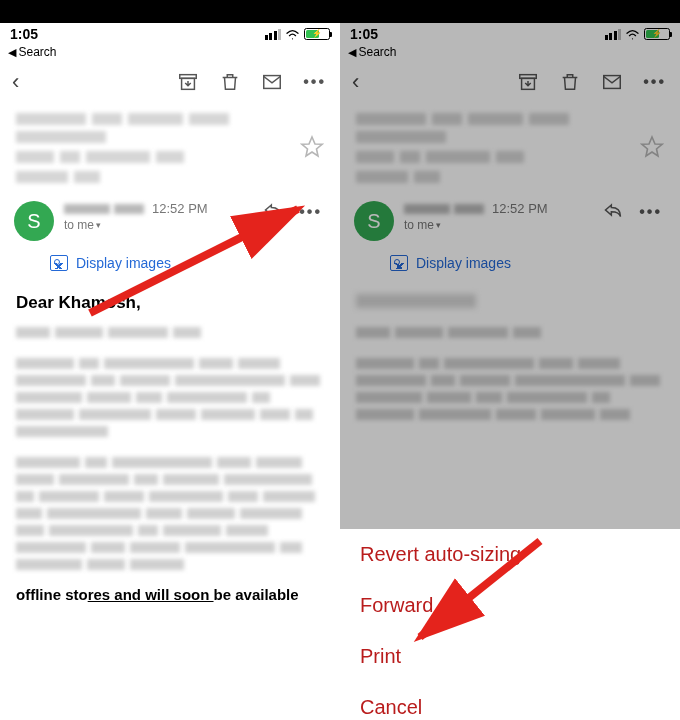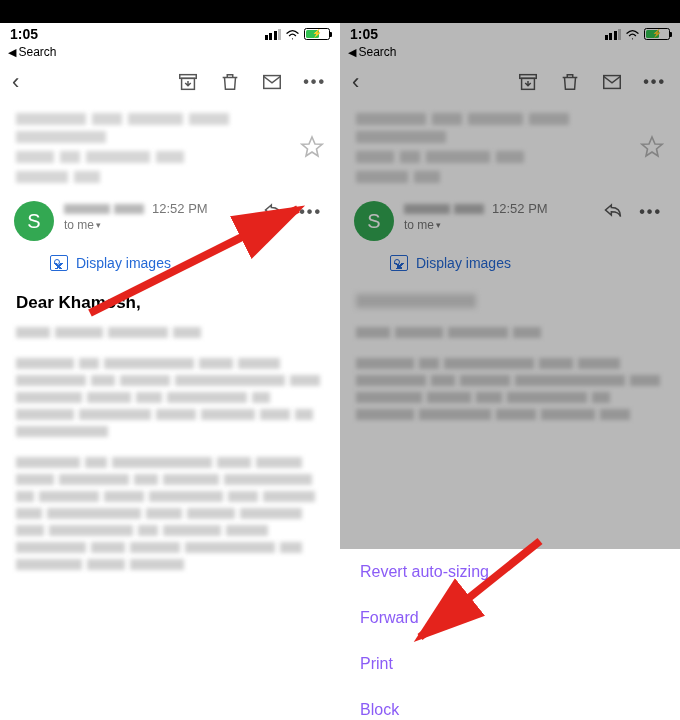--- a/index.html
+++ b/index.html
@@ -104,21 +104,21 @@
   
   .arrow{
     position:absolute; pointer-events:none; z-index:20;
   }
   
   .sheet{
     position:absolute; left:0; right:0; bottom:0; background:#fff; z-index:30;
     padding-bottom:10px;
   }
   .sheet-item{
-    padding:14px 20px; font-size:16px; color:#8b5cf6; display:flex; align-items:center; gap:8px;
+    padding:14px 20px; font-size:20px; color:#b91c1c; display:flex; align-items:center; gap:8px;
   }
   .block-blur{ display:flex; gap:4px;}
   .block-blur span{height:10px;background:#cfcfcf;filter:blur(2.4px);}
   .home-ind{
     position:absolute; left:50%; bottom:4px; transform:translateX(-50%);
     width:120px;height:5px;background:#000;border-radius:3px;z-index:40;
   }
   .pane2 .greeting{ filter:blur(2px); color:#8a8a8a;}
 </style>
 </head>
@@ -293,20 +293,23 @@
       <span style="width:70px"></span>
       <span style="width:34px"></span>
     <span style="width:50px"></span>
       <span style="width:90px"></span>
       <span style="width:22px"></span>
       <span style="width:66px"></span>
     <span style="width:38px"></span>
       <span style="width:54px"></span>
   </div>
 
+  <div class="footer-text">
+    offline sto<span class="ul">res and will soon </span>be available
+  </div>
 
   <svg class="arrow" style="left:80px; top:160px;" width="240" height="140" viewBox="0 0 240 140">
     <defs>
         <marker id="ah1" markerWidth="10" markerHeight="10" refX="8" refY="3" orient="auto">
       <path d="M0 0 L9 3 L0 6 Z" fill="#e4231c"></path>
         </marker>
       </defs>
     <line x1="10" y1="130" x2="218" y2="26" stroke="#e4231c" stroke-width="8" marker-end="url(#ah1)"></line>
   </svg>
 </div>
@@ -455,21 +458,21 @@
     <div class="sheet-item">
       <span>Revert auto-sizing</span>
     </div>
     <div class="sheet-item">
       <span>Forward</span>
     </div>
     <div class="sheet-item">
       <span>Print</span>
     </div>
     <div class="sheet-item">
-      <span>Block</span>
+      <span>Cancel</span>
     </div>
   </div>
 
   <div class="home-ind"></div>
 
   <svg class="arrow" style="left:60px; top:510px; z-index:50" width="160" height="120" viewBox="0 0 160 120">
     <defs>
         <marker id="ah2" markerWidth="10" markerHeight="10" refX="8" refY="3" orient="auto">
       <path d="M0 0 L9 3 L0 6 Z" fill="#e4231c"></path>
         </marker>

